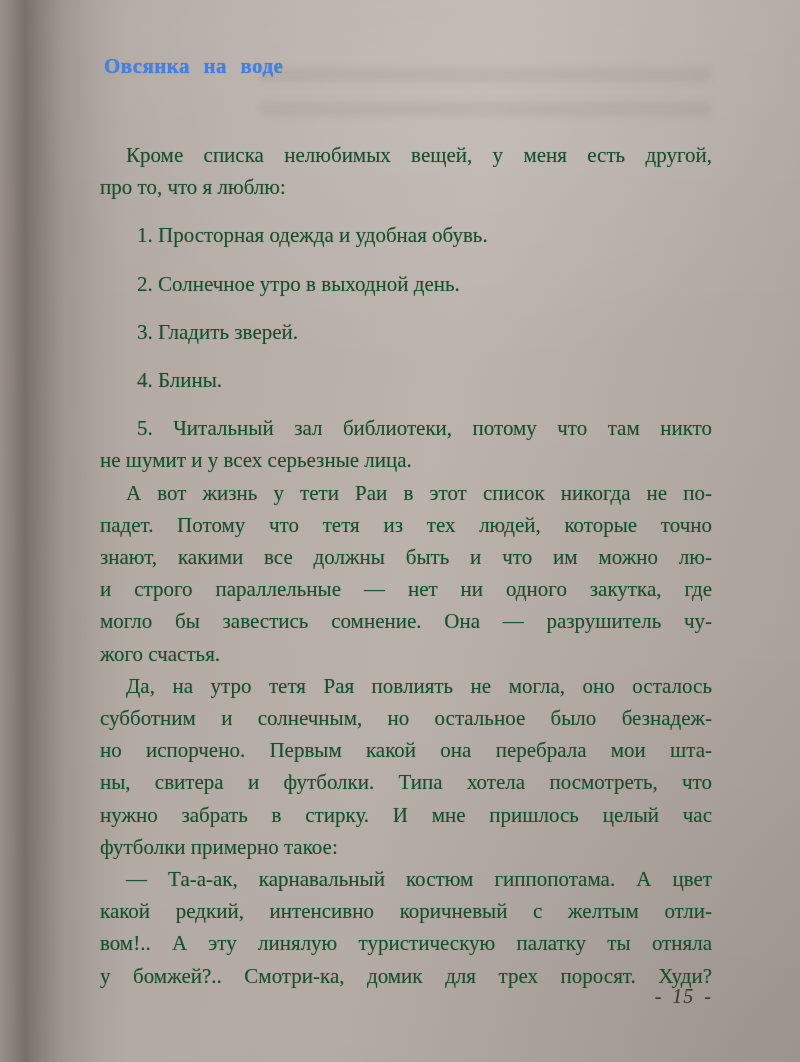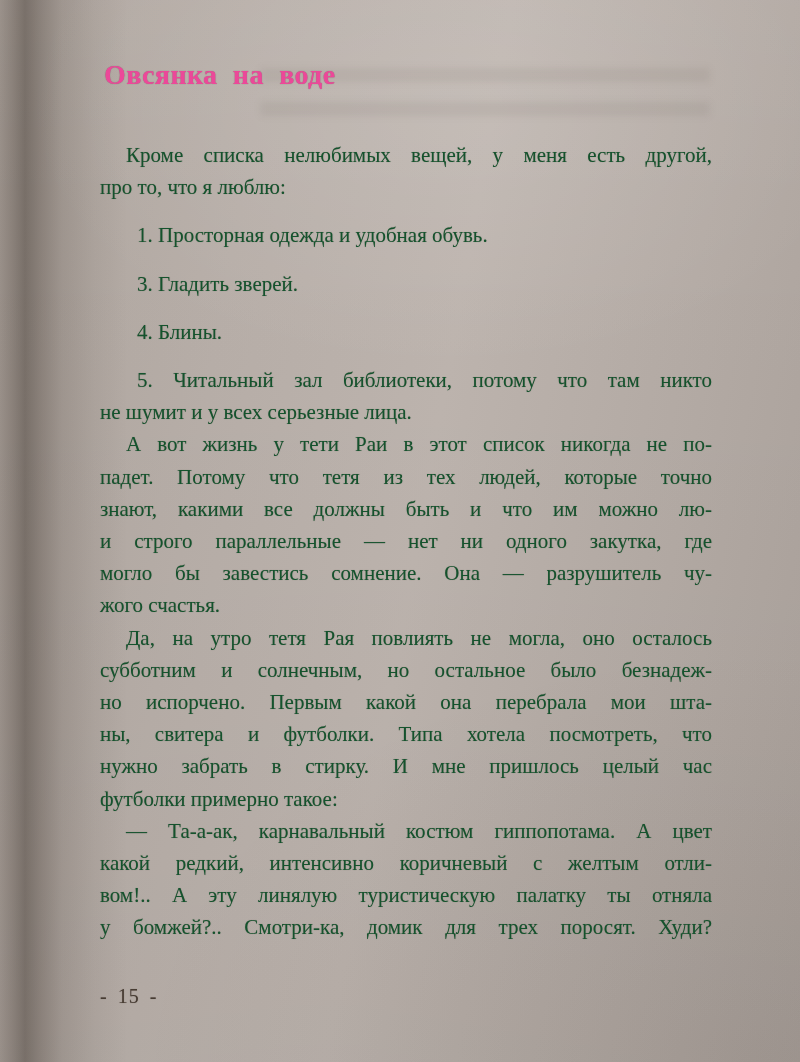--- a/index.html
+++ b/index.html
@@ -49,23 +49,23 @@
     background:
       repeating-linear-gradient(to bottom,
         rgba(0,0,0,0) 0px, rgba(0,0,0,0) 8px,
         rgba(95,84,76,0.085) 12px, rgba(95,84,76,0.085) 22px,
         rgba(0,0,0,0) 26px, rgba(0,0,0,0) 34px);
   }
   .chapter-title {
     position: absolute;
     left: 104px;
     top: 40px;
-    font-size: 28px;
+    font-size: 21px;
     font-weight: bold;
-    color: #ec4899;
+    color: #3b82f6;
     letter-spacing: 0.4px;
     word-spacing: 8px;
     text-shadow: 0 0 1px rgba(55,46,39,0.45);
   }
   .body-text {
     position: absolute;
     left: 100px;
     top: 139px;
     width: 612px;
     font-size: 21px;
@@ -85,41 +85,43 @@
   }
   .line.list {
     text-indent: 37px;
     margin-top: 16px;
   }
   .page-number {
     position: absolute;
     left: 100px;
     top: 985px;
     width: 612px;
-    text-align: left;
+    text-align: right;
     font-size: 20px;
     color: #473c33;
     letter-spacing: 1px;
     word-spacing: 4px;
     text-shadow: 0 0 1px rgba(67,56,47,0.40);
+    font-style: italic;
   }
 </style>
 </head>
 <body>
 
 <div class="sheen"></div>
 <div class="gutter"></div>
 <div class="ghosting"></div>
 
 <h1 class="chapter-title">Овсянка на воде</h1>
 
 <div class="body-text">
     <div class="line first">Кроме списка нелюбимых вещей, у меня есть другой,</div>
     <div class="line left">про то, что я люблю:</div>
     <div class="line list left">1. Просторная одежда и удобная обувь.</div>
+    <div class="line list left">2. Солнечное утро в выходной день.</div>
     <div class="line list left">3. Гладить зверей.</div>
     <div class="line list left">4. Блины.</div>
     <div class="line list">5. Читальный зал библиотеки, потому что там никто</div>
     <div class="line left">не шумит и у всех серьезные лица.</div>
     <div class="line first">А вот жизнь у тети Раи в этот список никогда не по-</div>
     <div class="line">падет. Потому что тетя из тех людей, которые точно</div>
     <div class="line">знают, какими все должны быть и что им можно лю-</div>
     <div class="line">и строго параллельные — нет ни одного закутка, где</div>
     <div class="line">могло бы завестись сомнение. Она — разрушитель чу-</div>
     <div class="line left">жого счастья.</div>

